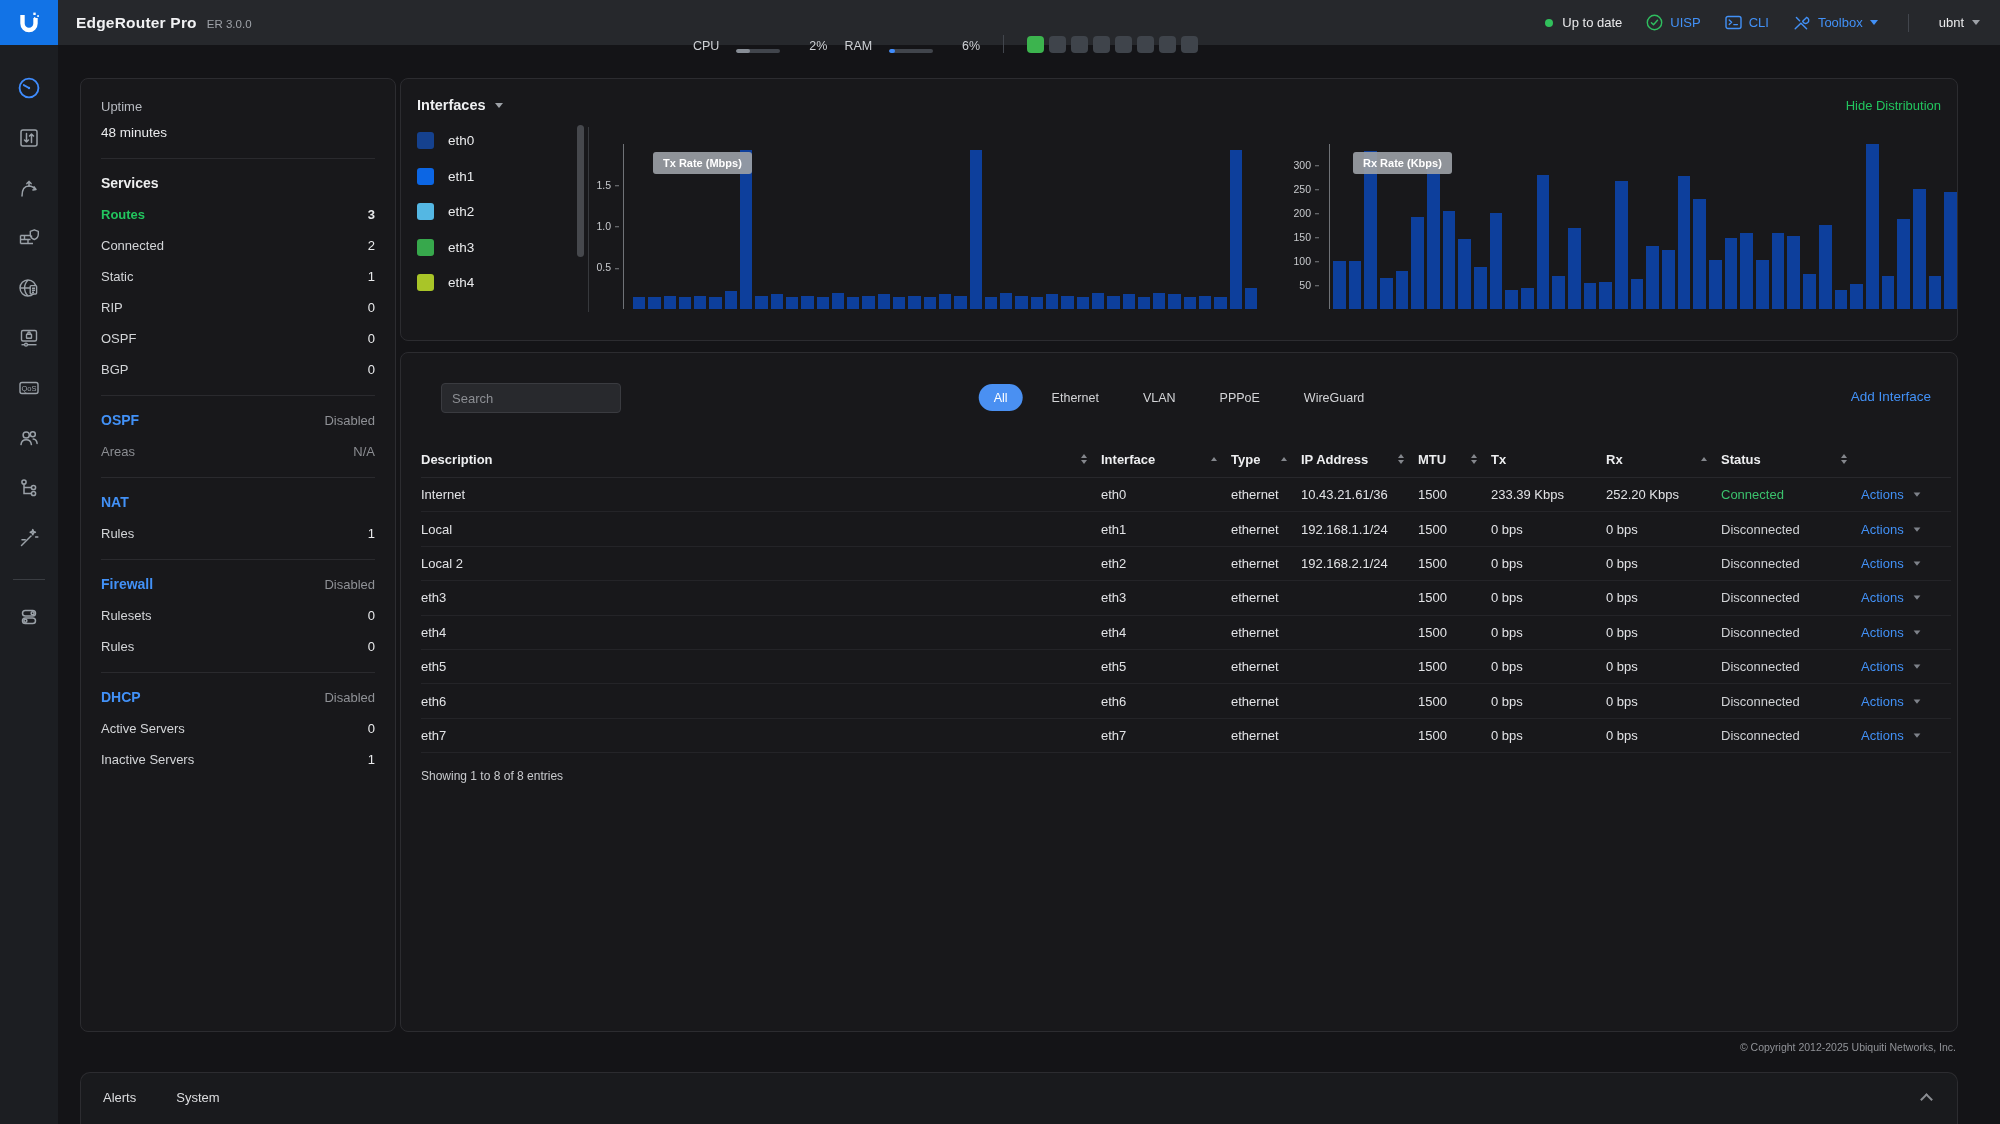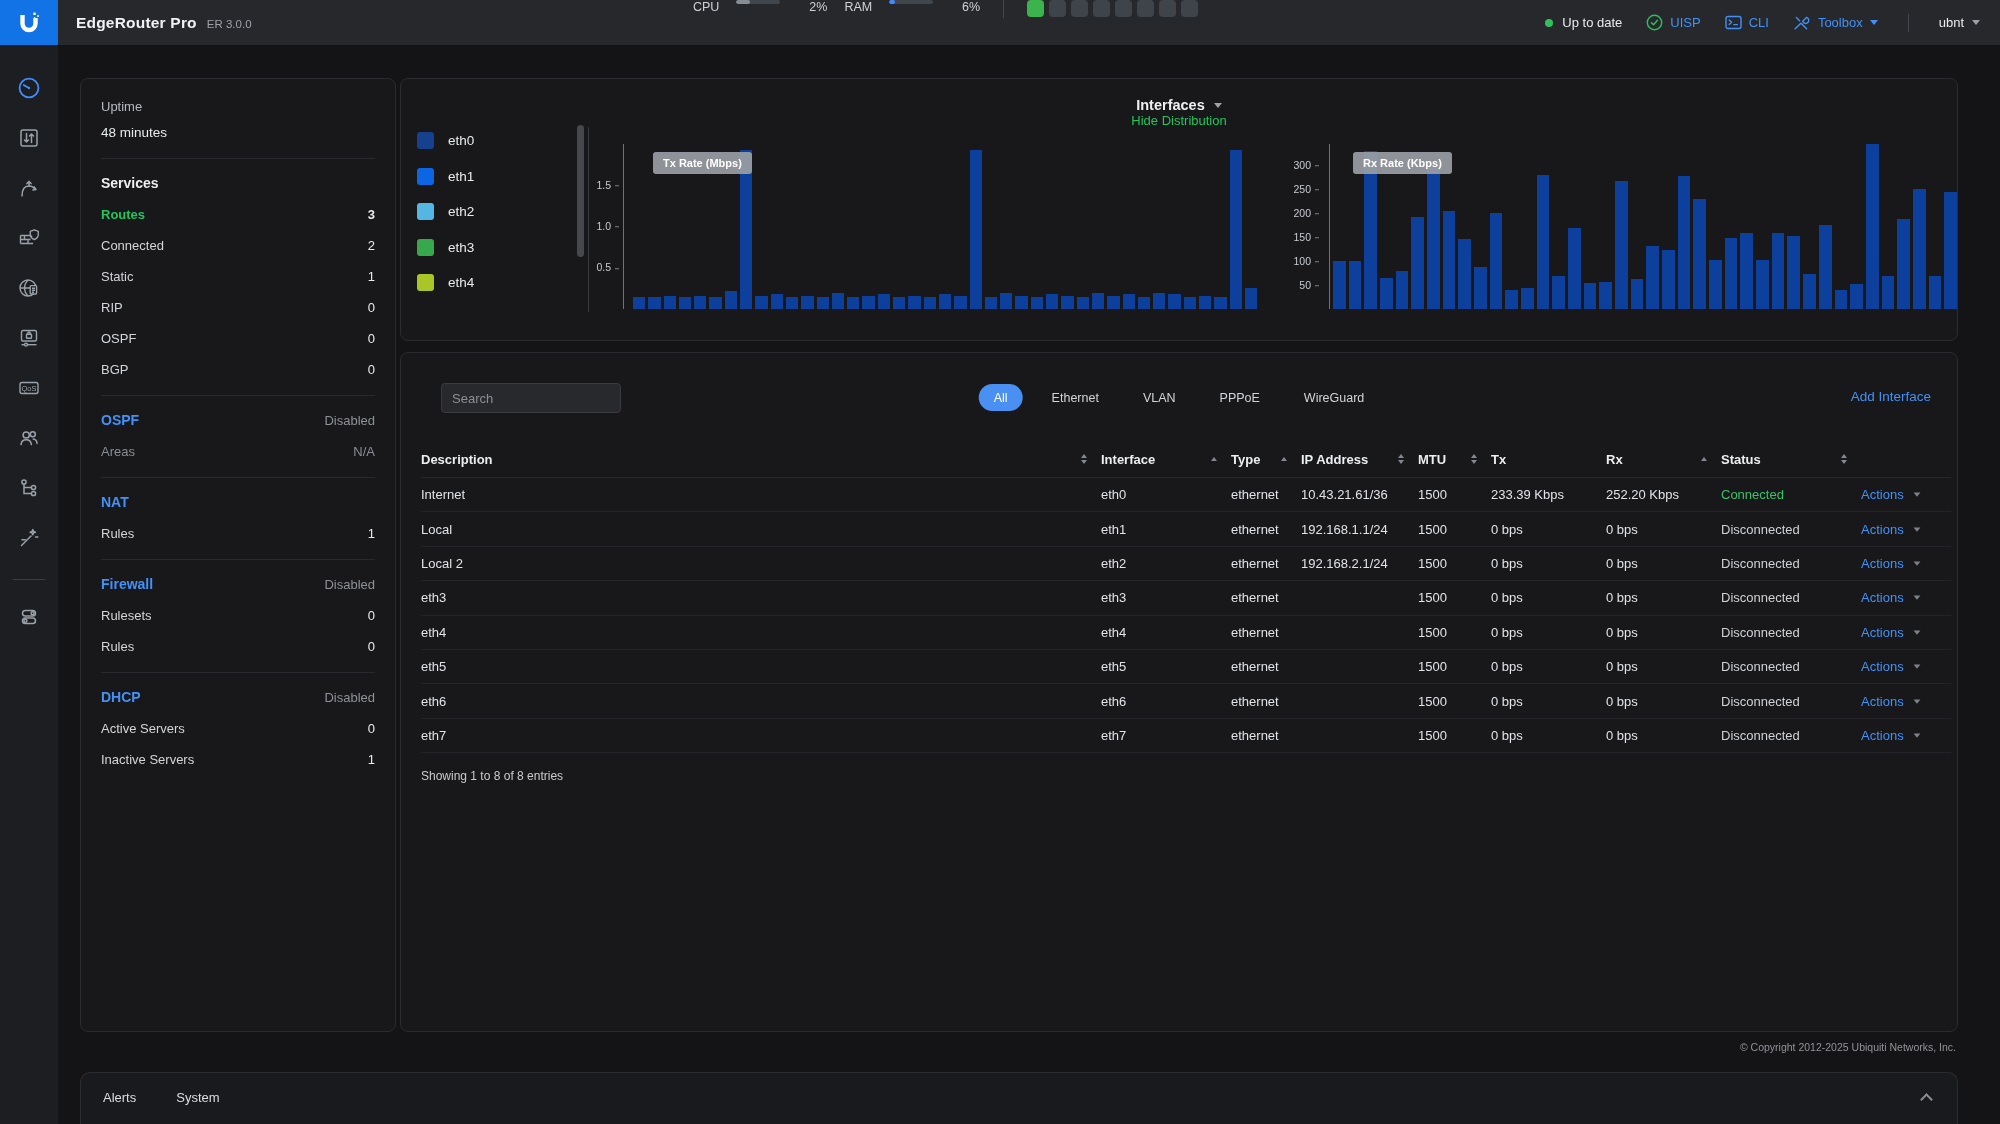--- a/index.html
+++ b/index.html
@@ -8,21 +8,21 @@
     position:relative; overflow:hidden;
     background:#141417; color:#e3e4e6;
     font-family:"Liberation Sans", sans-serif;
   }
   
   .topbar { position:absolute; top:0; left:0; width:2000px; height:45px; background:#26282c; z-index:6; }
   .logo { position:absolute; left:0; top:0; width:58px; height:45px; background:#1273e6; display:flex; align-items:center; justify-content:center; cursor:pointer; }
   .title-wrap { position:absolute; left:76px; top:0; height:45px; display:flex; align-items:center; gap:10px; }
   .app-title { font-size:15.5px; font-weight:bold; color:#f1f2f4; letter-spacing:.2px; }
   .app-ver { font-size:11.5px; color:#9fa3a9; padding-top:2px; }
-  .sys { position:absolute; left:693px; top:0; height:53px; display:flex; align-items:flex-start; gap:17px; }
+  .sys { position:absolute; left:693px; top:0; height:53px; display:flex; align-items:flex-end; gap:17px; }
   .mlabel { font-size:12.5px; color:#ced1d5; }
   .mval { font-size:12.5px; color:#ced1d5; width:30px; text-align:right; }
   .mbar { width:44px; height:4px; border-radius:2px; background:#41454c; overflow:hidden; }
   .mfill { display:block; height:100%; border-radius:2px; }
   .mfill--cpu { width:30%; background:#878d95; }
   .mfill--ram { width:14%; background:#3f8cfd; }
   .vdiv { width:1px; height:18px; background:#42464d; margin:0 6px; }
   .ports { display:flex; gap:5px; }
   .port { width:17px; height:17px; border-radius:4px; background:#3f444b; }
   .port--active { background:#3cb44e; }
@@ -51,21 +51,21 @@
   .sec-title--plain { color:#edeeef; }
   .sec-title--link { color:#4291f7; cursor:pointer; }
   .sec-status { color:#8f9196; font-weight:normal; font-size:13px; }
   .srow { display:flex; justify-content:space-between; margin-top:16px; font-size:13px; }
   .srow .lab { color:#d3d5d8; }
   .srow .val { color:#e9eaec; }
   .srow .lab--link { color:#22c55e; font-weight:bold; cursor:pointer; }
   .srow .val--strong { font-weight:bold; }
   .srow--muted .lab, .srow--muted .val { color:#8b8d92; }
   
-  .panel-head { position:absolute; top:18px; left:16px; right:16px; display:flex; justify-content:space-between; align-items:center;flex-direction:column; }
+  .panel-head { position:absolute; top:18px; left:16px; right:16px; display:flex; justify-content:space-between; align-items:center; }
   .ifc-title { font-size:14.5px; font-weight:bold; color:#eff0f2; display:flex; align-items:center; gap:9px; cursor:pointer; }
   .hide-link { color:#22c55e; font-size:13px; cursor:pointer; }
   .legend { position:absolute; left:16px; top:44px; width:152px; height:183px; overflow:hidden; }
   .leg-item { display:flex; align-items:center; gap:14px; height:35.5px; cursor:pointer; }
   .leg-swatch { width:17px; height:17px; border-radius:3px; flex:none; }
   .leg-label { font-size:13.5px; color:#eaebed; }
   .leg-scroll { position:absolute; left:176px; top:46px; width:7px; height:132px; border-radius:4px; background:#46484d; cursor:pointer; }
   .leg-div { position:absolute; left:187px; top:48px; bottom:28px; width:1px; background:#37393d; }
   .chart { position:absolute; top:65px; width:686px; height:165px; }
   #tx-chart { left:170px; }

